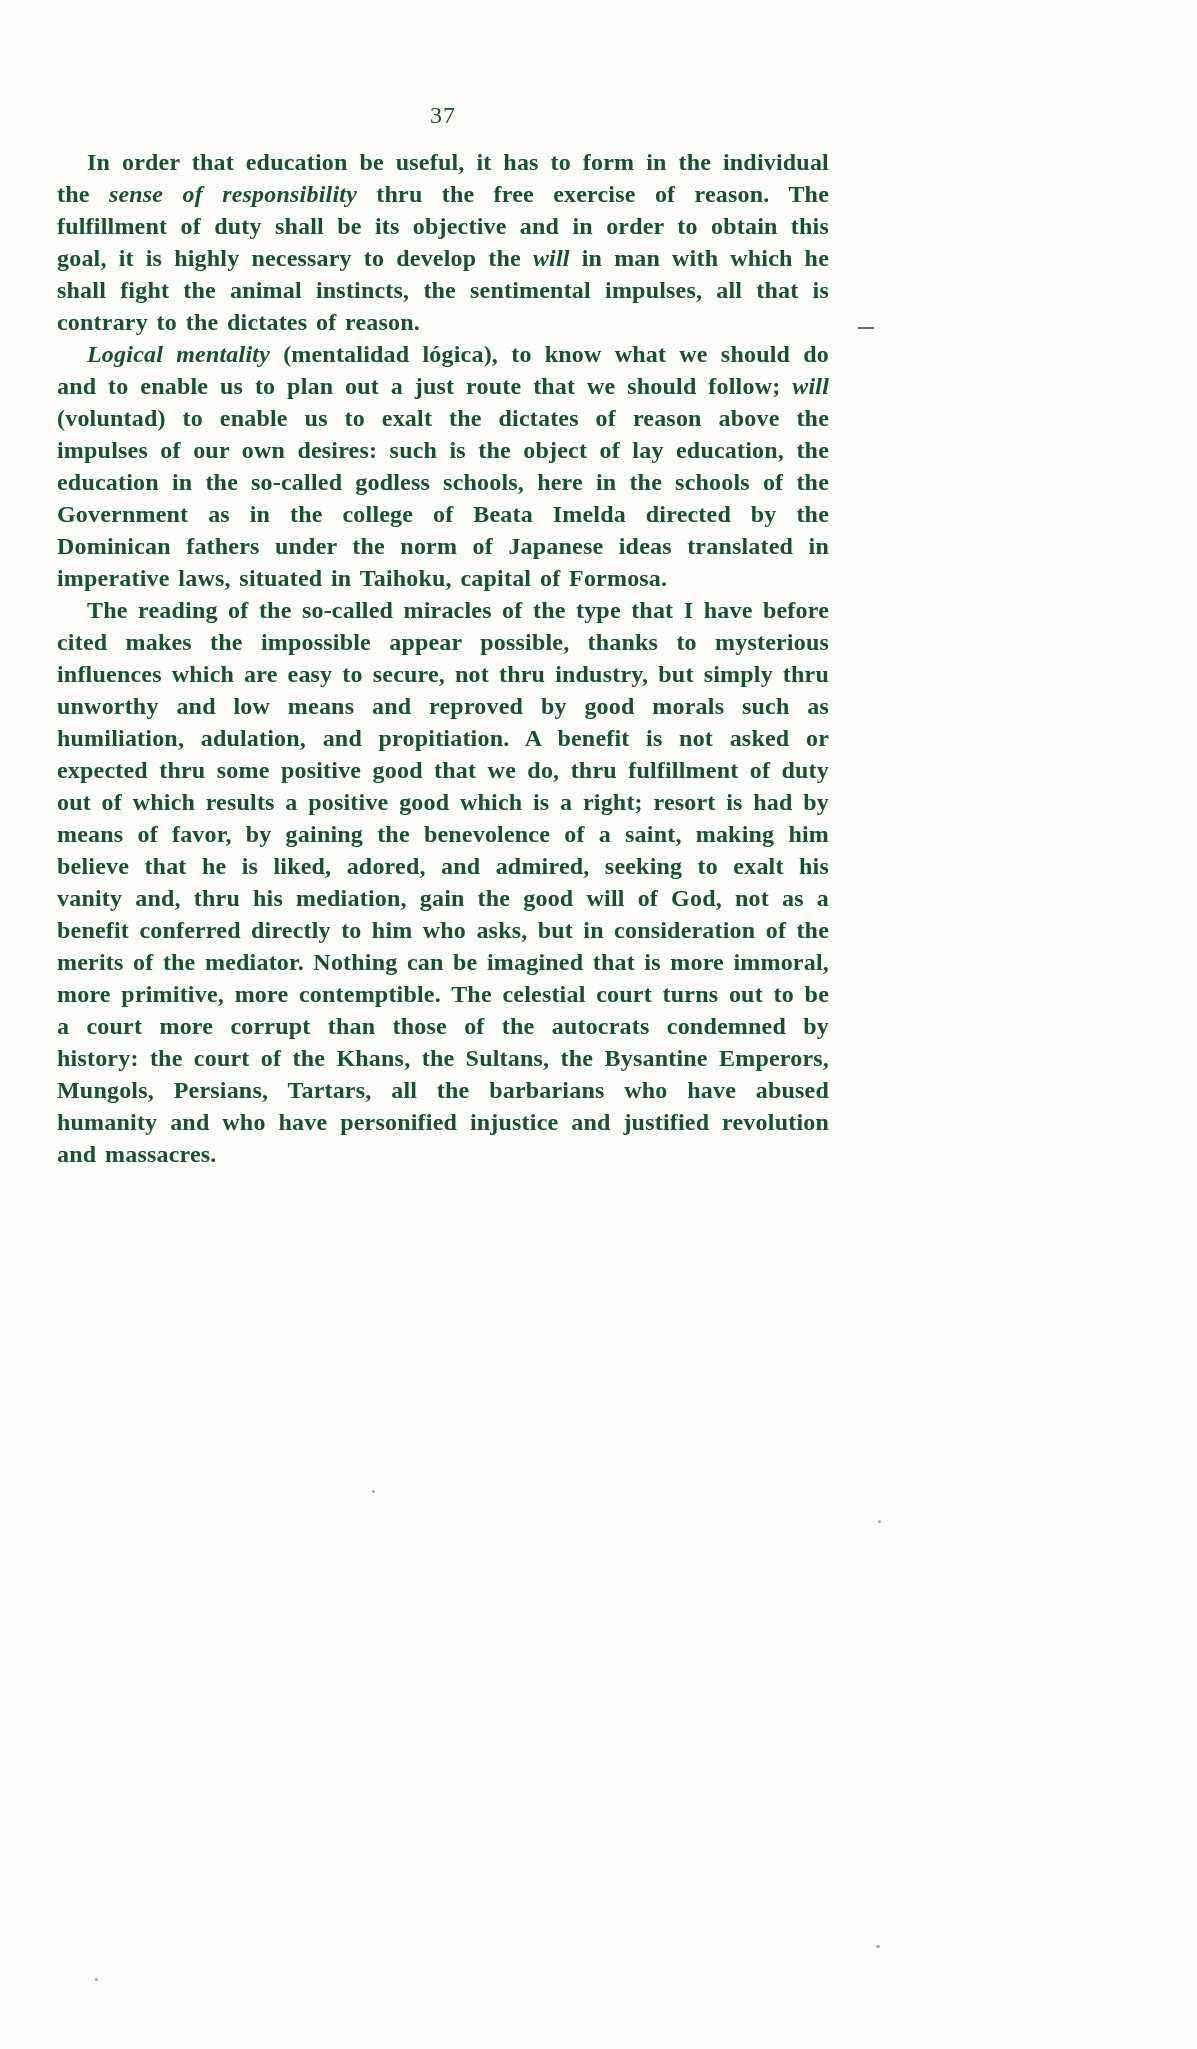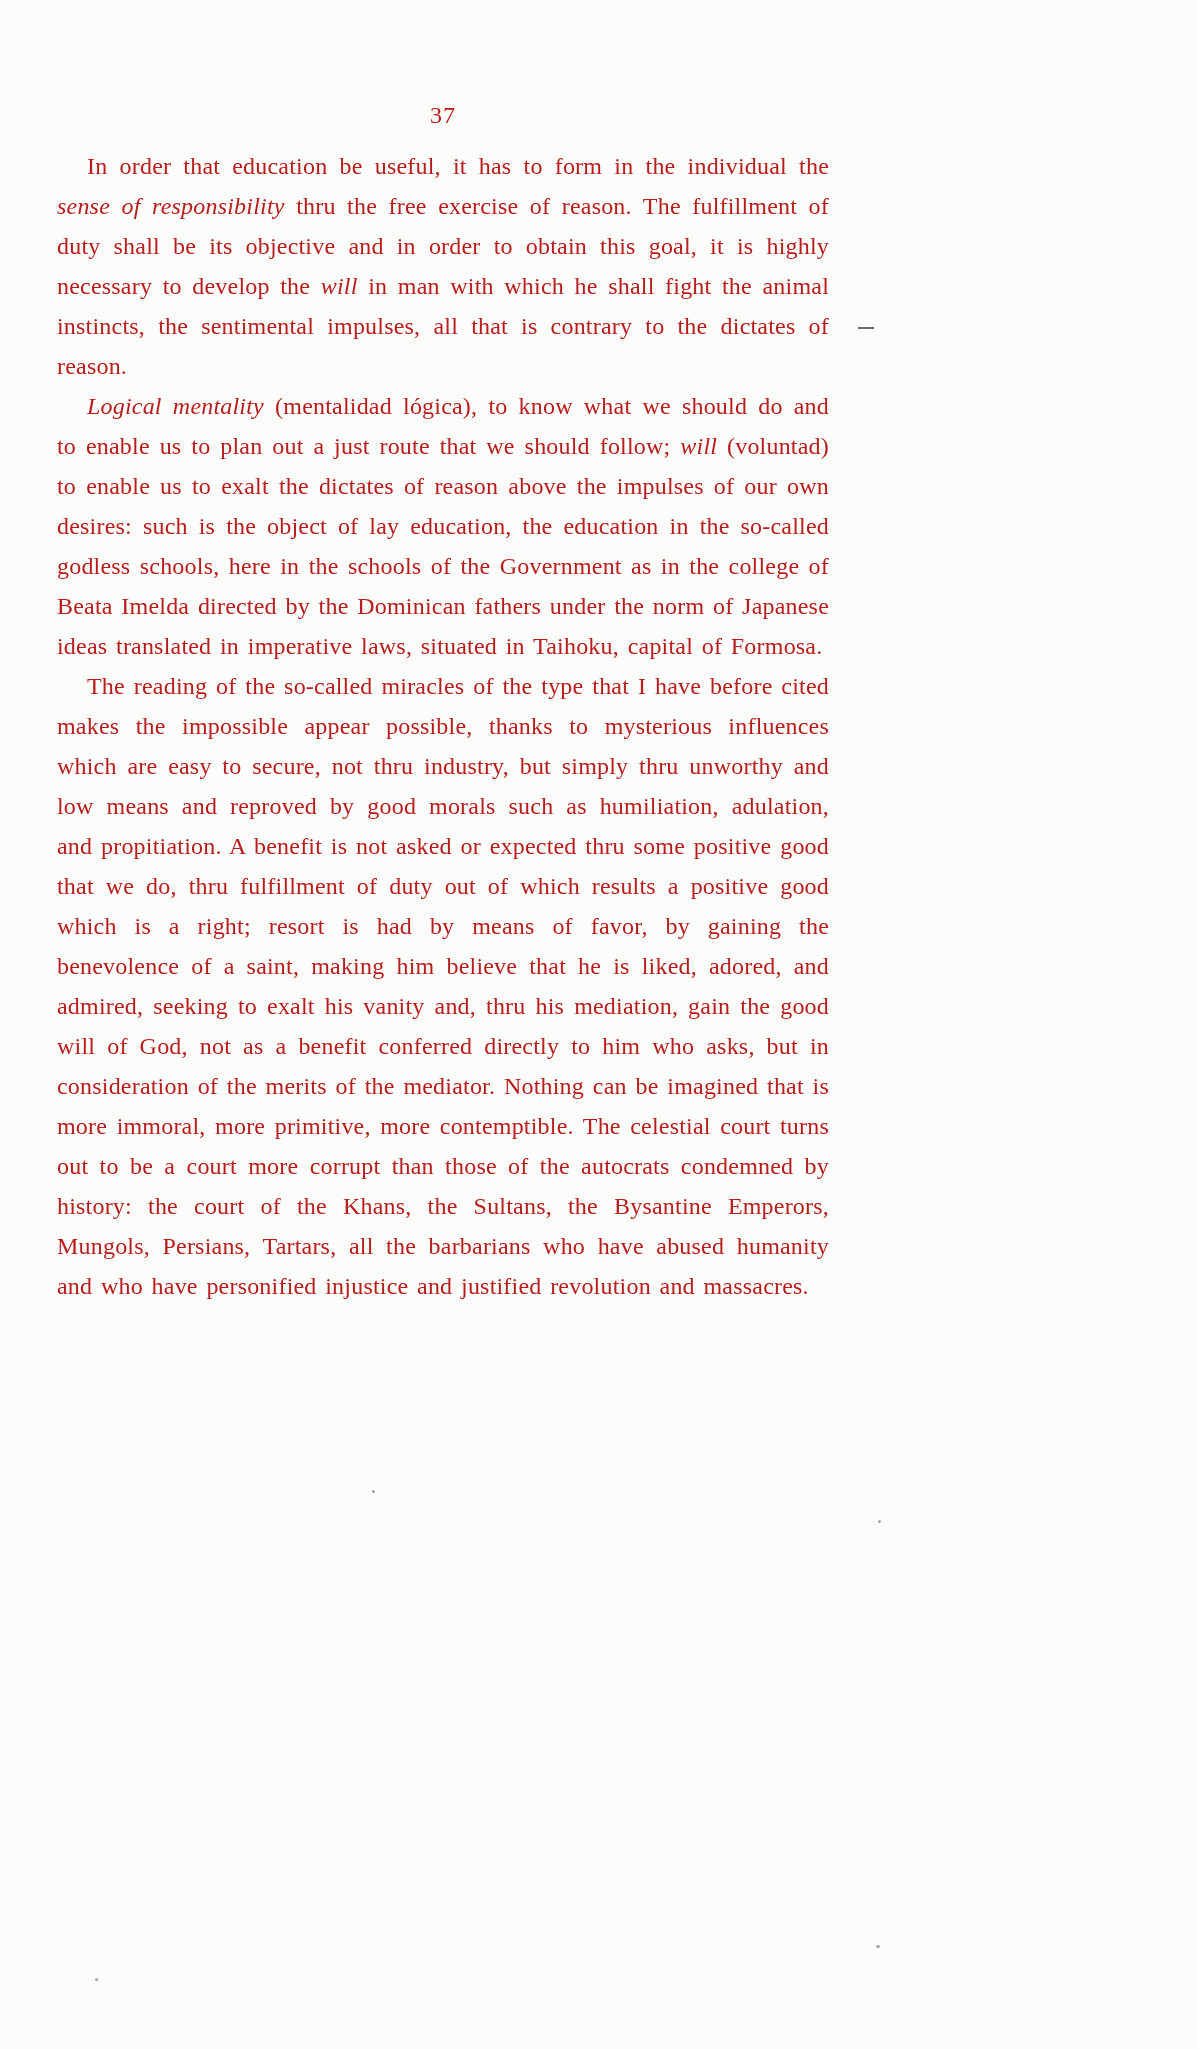--- a/index.html
+++ b/index.html
@@ -6,44 +6,45 @@
     margin: 0;
     padding: 0;
     background: #ffffff;
   }
   .scan-page {
     position: relative;
     width: 1197px;
     height: 2049px;
     background: #fcfcfa;
     font-family: "Liberation Serif", "DejaVu Serif", serif;
-    color: #b91c1c;
+    color: #14532d;
     overflow: hidden;
   }
   .text-column {
     position: absolute;
     left: 57px;
     top: 100px;
     width: 772px;
   }
   .page-number {
     text-align: center;
     font-size: 24px;
     line-height: 30px;
     margin: 0 0 16px 0;
     letter-spacing: 1px;
   }
   p.para {
     margin: 0;
     font-size: 24px;
-    line-height: 40px;
+    line-height: 32px;
     text-align: justify;
     text-indent: 30px;
     word-spacing: 2.5px;
     letter-spacing: 0.2px;
+    font-weight: bold;
   }
   .italic { font-style: italic; }
   
   .margin-dash {
     position: absolute;
     left: 858px;
     top: 327px;
     width: 16px;
     height: 2px;
     background: #3a3a3a;

